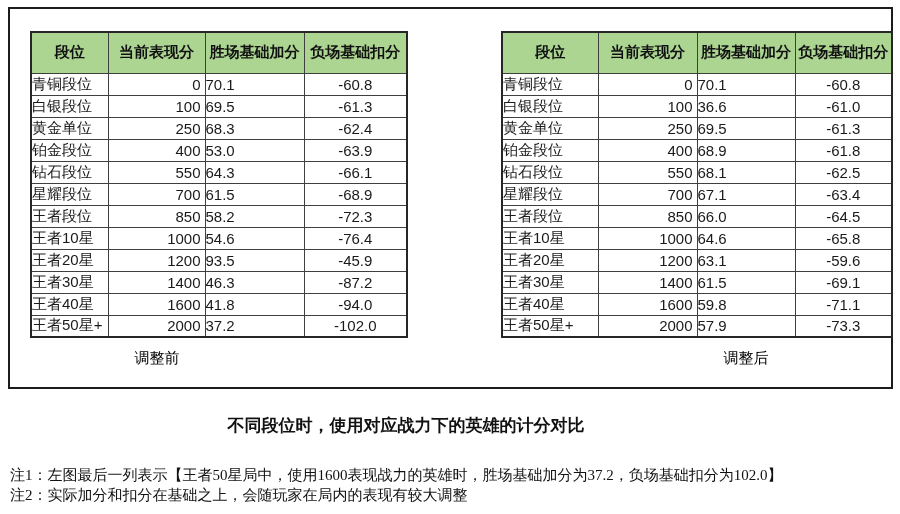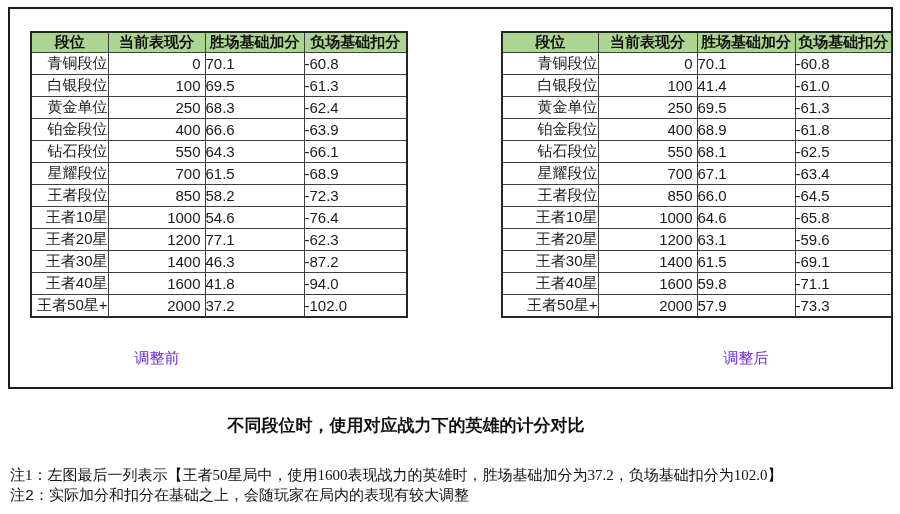--- a/index.html
+++ b/index.html
@@ -23,40 +23,40 @@
     border: 2px solid #262626;
   }
   table.data-table th, table.data-table td {
     border: 1px solid #3f3f3f;
     overflow: hidden;
     white-space: nowrap;
   }
   table.data-table th {
     background: #acd592;
     font-weight: bold;
-    height: 20px;
+    height: 41px;
     text-align: center;
     color: #111111;
   }
   table.data-table td { height: 22px; }
-  td.cell-rank  { text-align: right; }
+  td.cell-rank  { text-align: left; }
   td.cell-score { text-align: right; padding-right: 4px; }
   td.cell-win   { }
-  td.cell-loss  { }
+  td.cell-loss  { text-align: center; }
 
   #table-before { left: 30px;  top: 31px; width: 376px; }
   #table-after  { left: 501px; top: 31px; width: 390px; }
 
   .table-caption {
     position: absolute;
     top: 349px;
     width: 140px;
     text-align: center;
     font-size: 15px;
-    color: #6d28d9;
+    color: #000000;
   }
   #caption-before { left: 87px; }
   #caption-after  { left: 676px; text-align: center; }
 
   .figure-title {
     position: absolute;
     left: 0; top: 414px;
     width: 812px;
     text-align: center;
     font-size: 17px;
@@ -66,21 +66,21 @@
 
   .note {
     position: absolute;
     left: 10px;
     font-family: "Liberation Serif", "DejaVu Serif", serif;
     font-size: 15px;
     color: #111111;
     white-space: nowrap;
   }
   #note-1 { top: 466px; }
-  #note-2 { top: 486px; font-family: Liberation Mono, monospace; }
+  #note-2 { top: 486px; }
 </style>
 </head>
 <body>
 
 <div class="outer-box"></div>
 
 <table class="data-table" id="table-before">
   <colgroup>
     <col style="width:77px">
       <col style="width:97px">
@@ -113,21 +113,21 @@
   <tr>
     <td class="cell-rank">黄金单位</td>
     <td class="cell-score">250</td>
     <td class="cell-win">68.3</td>
     <td class="cell-loss">-62.4</td>
   </tr>
 
   <tr>
     <td class="cell-rank">铂金段位</td>
     <td class="cell-score">400</td>
-    <td class="cell-win">66.6</td>
+    <td class="cell-win">53.0</td>
     <td class="cell-loss">-63.9</td>
   </tr>
 
   <tr>
     <td class="cell-rank">钻石段位</td>
     <td class="cell-score">550</td>
     <td class="cell-win">64.3</td>
     <td class="cell-loss">-66.1</td>
   </tr>
 
@@ -148,22 +148,22 @@
   <tr>
     <td class="cell-rank">王者10星</td>
     <td class="cell-score">1000</td>
     <td class="cell-win">54.6</td>
     <td class="cell-loss">-76.4</td>
   </tr>
 
   <tr>
     <td class="cell-rank">王者20星</td>
     <td class="cell-score">1200</td>
-    <td class="cell-win">77.1</td>
-    <td class="cell-loss">-62.3</td>
+    <td class="cell-win">93.5</td>
+    <td class="cell-loss">-45.9</td>
   </tr>
 
   <tr>
     <td class="cell-rank">王者30星</td>
     <td class="cell-score">1400</td>
     <td class="cell-win">46.3</td>
     <td class="cell-loss">-87.2</td>
   </tr>
 
   <tr>
@@ -201,21 +201,21 @@
   <tr>
     <td class="cell-rank">青铜段位</td>
     <td class="cell-score">0</td>
     <td class="cell-win">70.1</td>
     <td class="cell-loss">-60.8</td>
   </tr>
 
   <tr>
     <td class="cell-rank">白银段位</td>
     <td class="cell-score">100</td>
-    <td class="cell-win">41.4</td>
+    <td class="cell-win">36.6</td>
     <td class="cell-loss">-61.0</td>
   </tr>
 
   <tr>
     <td class="cell-rank">黄金单位</td>
     <td class="cell-score">250</td>
     <td class="cell-win">69.5</td>
     <td class="cell-loss">-61.3</td>
   </tr>
 

